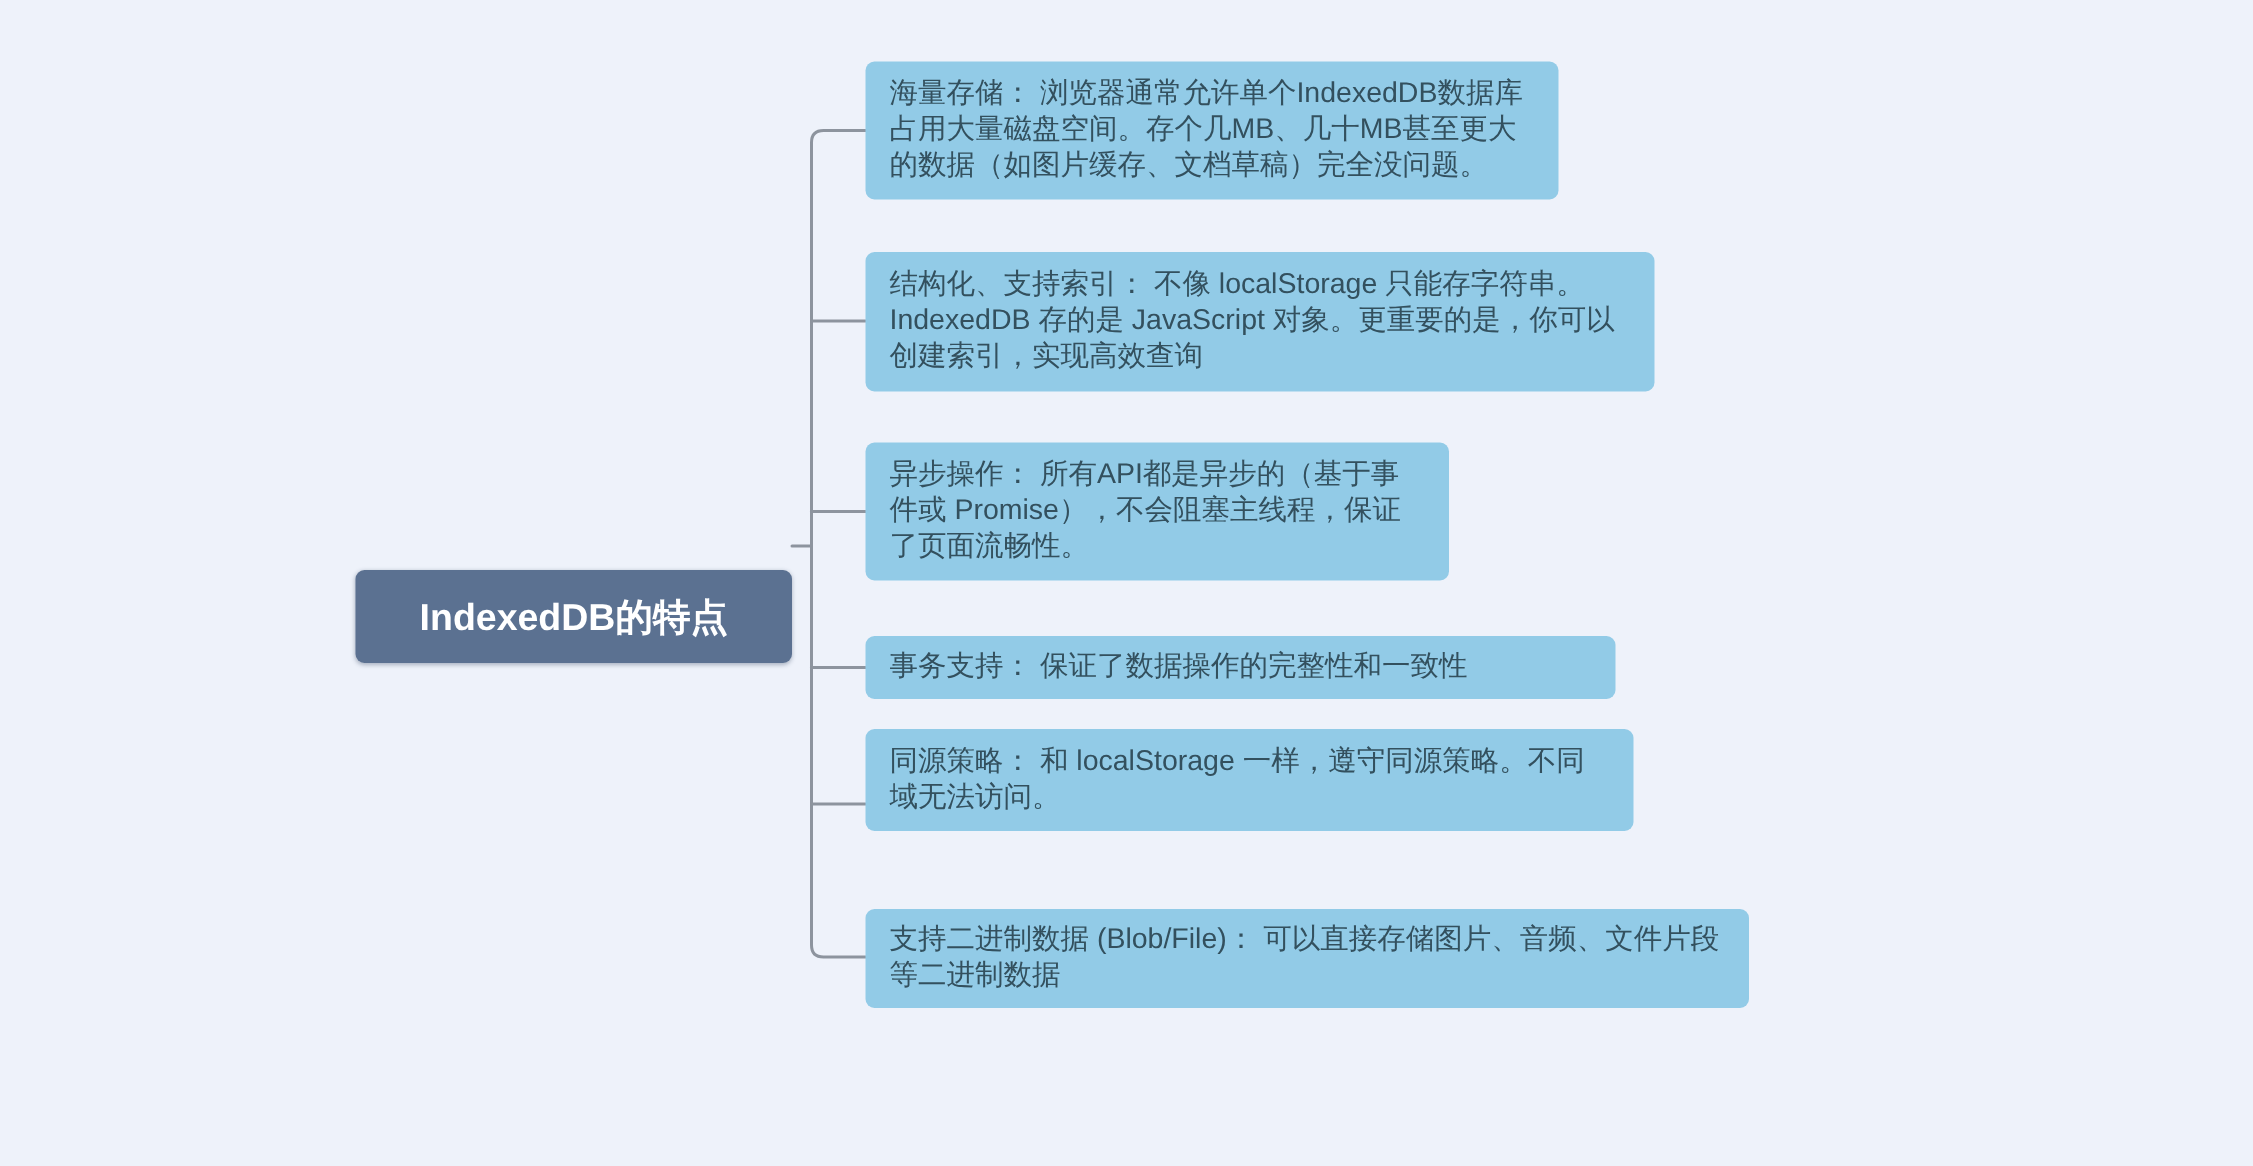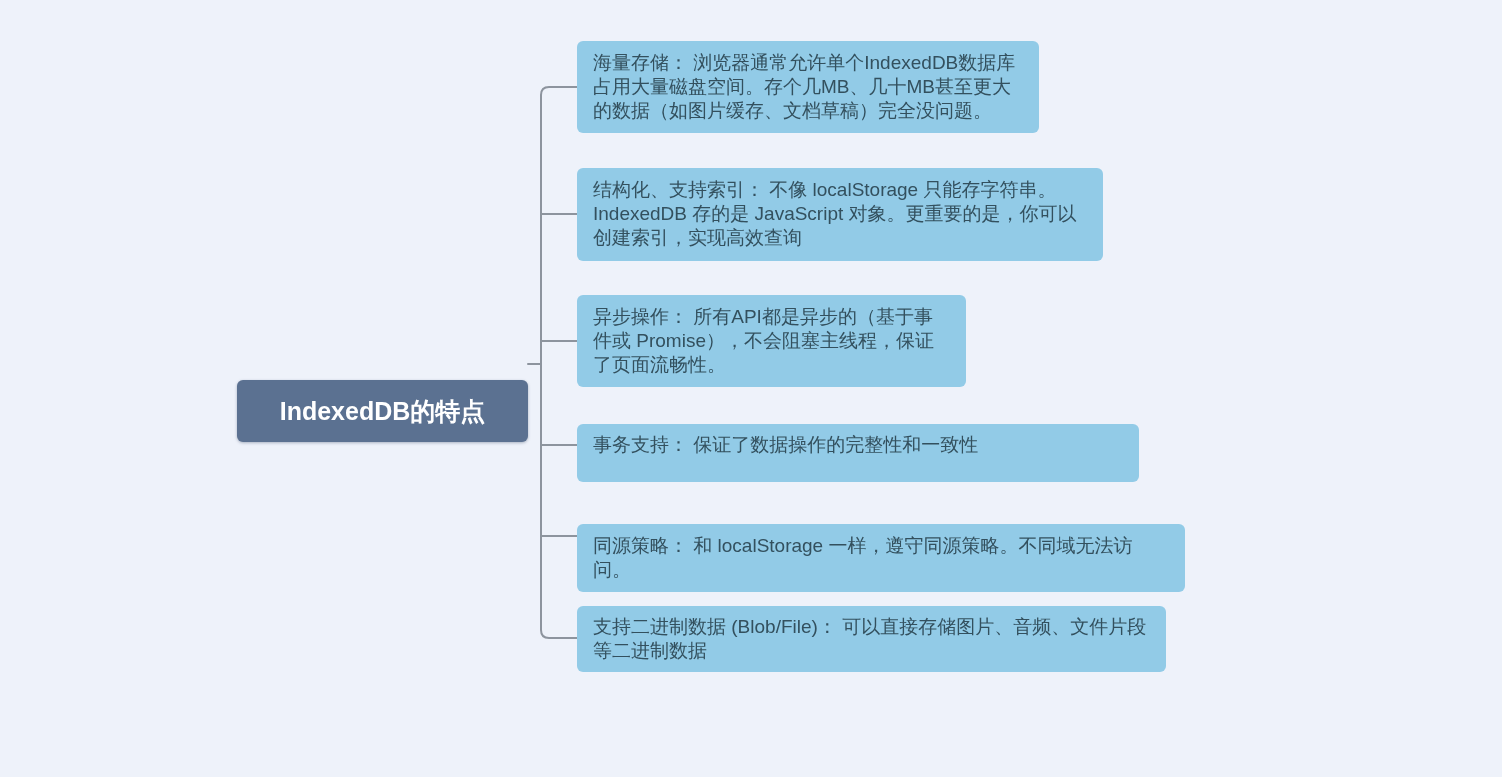--- a/index.html
+++ b/index.html
@@ -58,22 +58,22 @@
     border-radius: 6px;
     padding: 10px 16px;
     color: var(--node-text);
     font-size: 19px;
     line-height: 24px;
     cursor: pointer;
   }
   .branch-1 { top: 41px;  width: 462px; min-height: 92px; }
   .branch-2 { top: 168px; width: 526px; min-height: 93px; }
   .branch-3 { top: 295px; width: 389px; min-height: 92px; }
-  .branch-4 { top: 424px; width: 562px; min-height: 42px; padding-top: 9px; padding-bottom: 25px; }
-  .branch-5 { top: 524px; width: 608px; min-height: 68px; }
+  .branch-4 { top: 424px; width: 500px; min-height: 42px; padding-top: 9px; padding-bottom: 9px; }
+  .branch-5 { top: 486px; width: 512px; min-height: 68px; }
   .branch-6 { top: 606px; width: 589px; min-height: 65px; padding-top: 9px; padding-bottom: 9px; }
 </style>
 </head>
 <body>
 
 <div class="canvas">
 
   <svg class="connectors" viewBox="0 0 1502 777" xmlns="http://www.w3.org/2000/svg">
     <path d="M 528 364 H 541"></path>
     <path d="M 577 87 H 549 Q 541 87 541 95 V 630 Q 541 638 549 638 H 577"></path>

